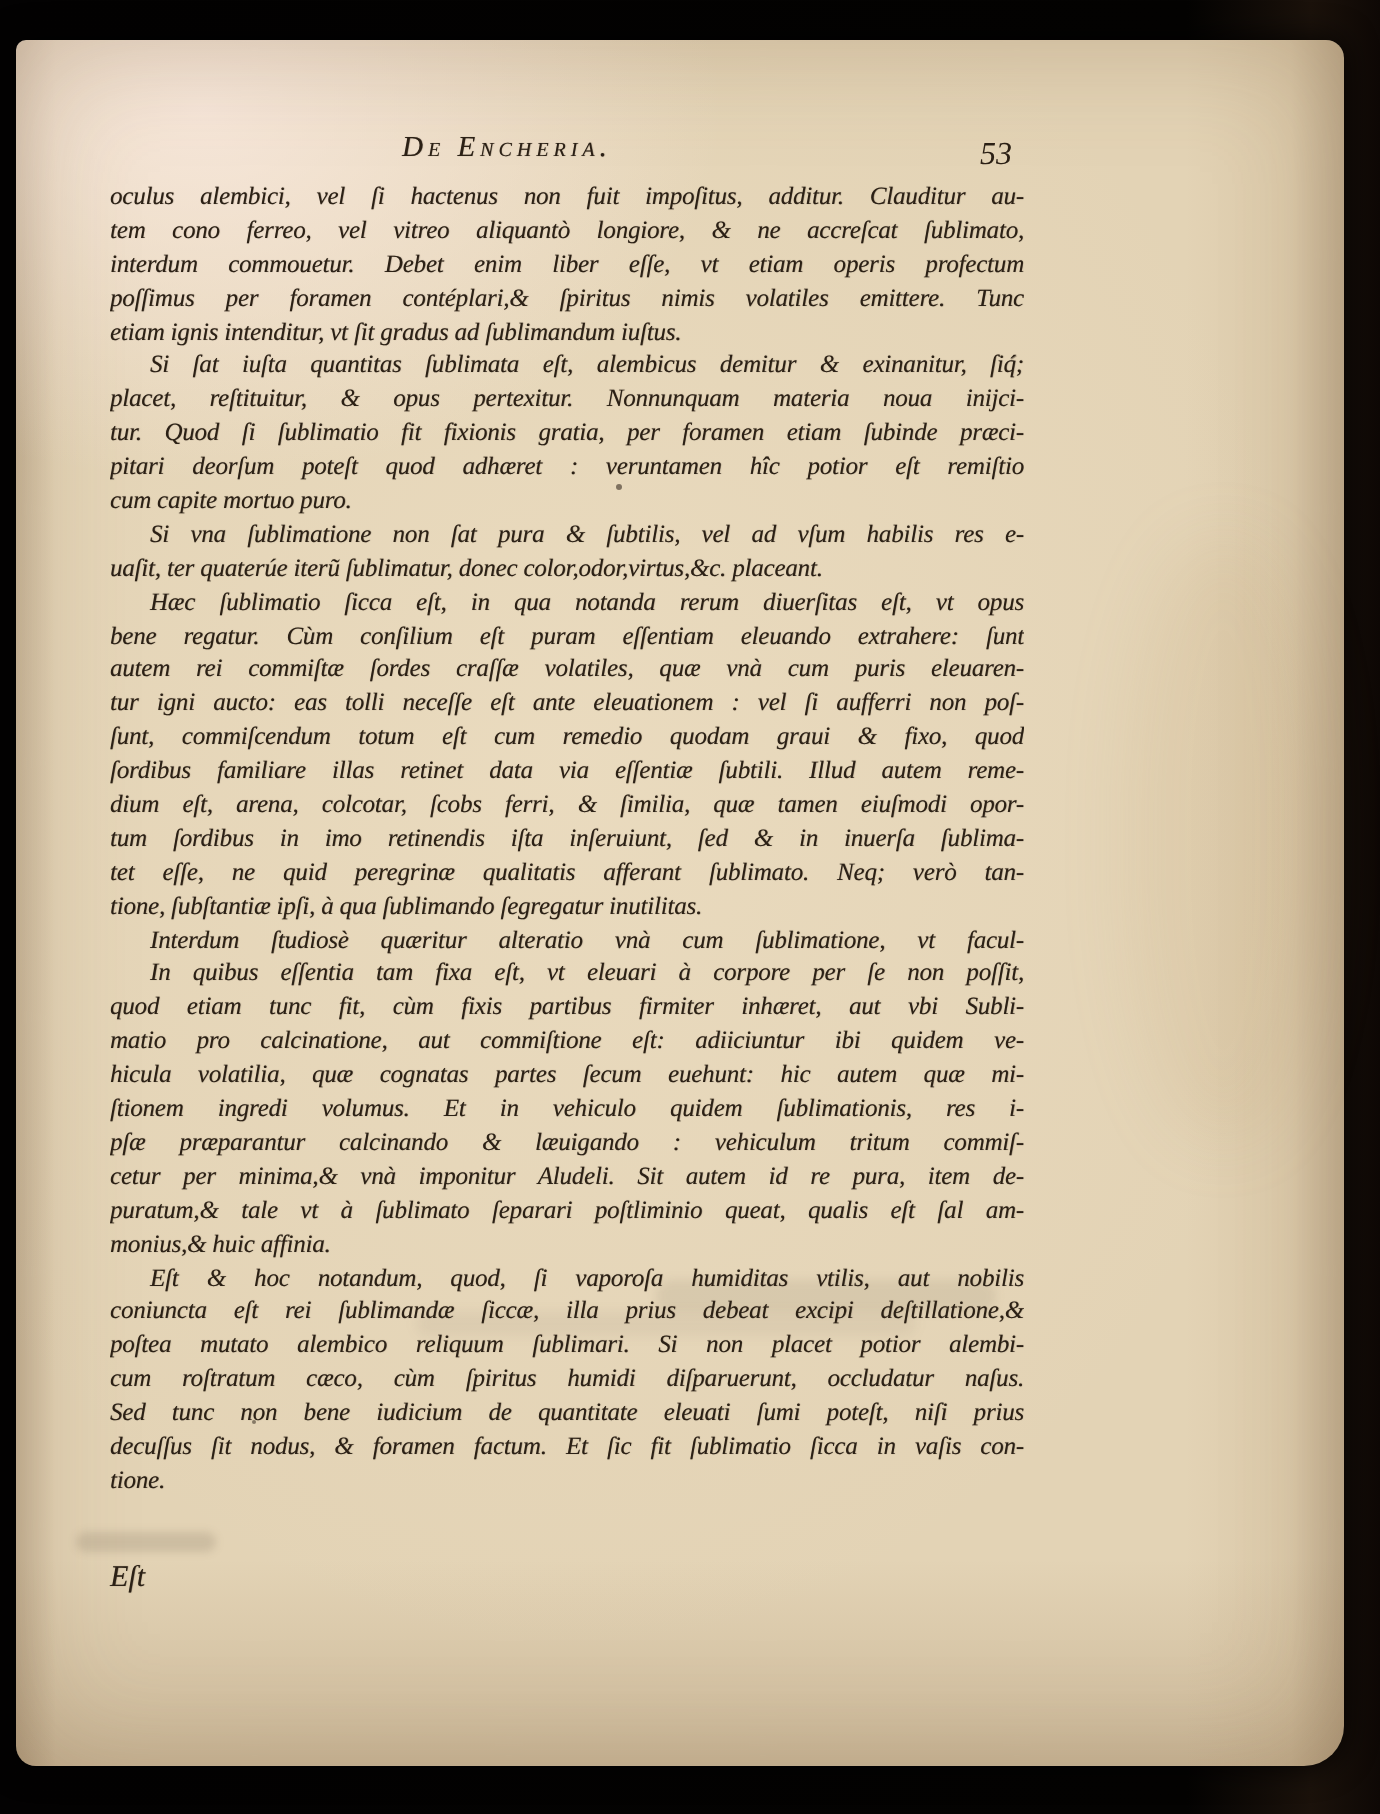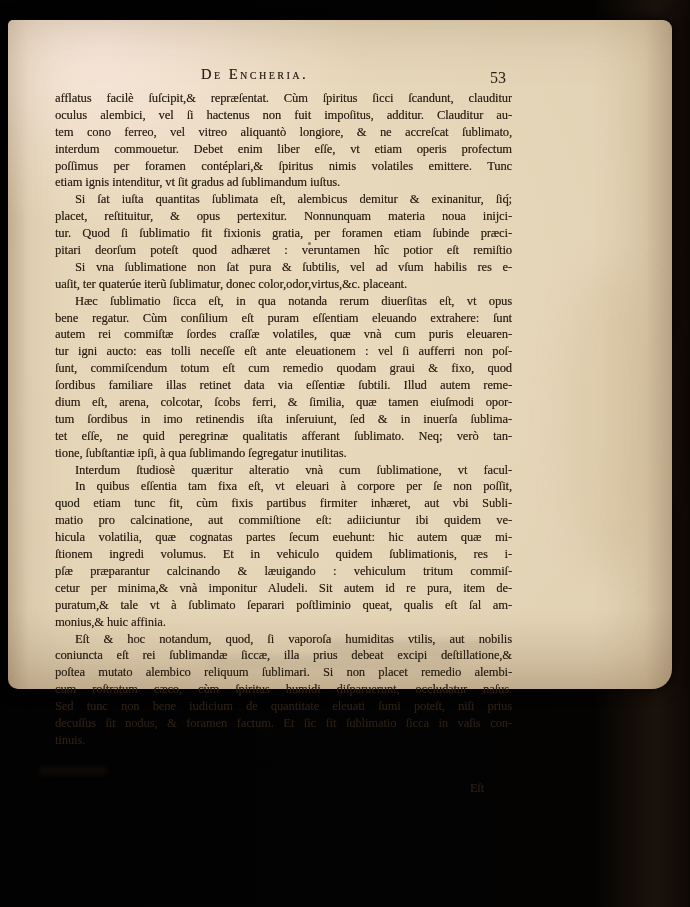--- a/index.html
+++ b/index.html
@@ -6,51 +6,52 @@
   body {
     width:690px; height:907px; overflow:hidden; position:relative;
     background:#060402;
     font-family:"Liberation Serif","DejaVu Serif",serif;
   }
   .backdrop {
     position:absolute; inset:0;
     background:linear-gradient(to right, #030202 0%, #040302 86%, #1b120b 95%, #0e0805 100%);
   }
   .page {
-    position:absolute; left:8px; top:20px; width:664px; height:669px;
+    position:absolute; left:8px; top:20px; width:664px; height:863px;
     border-radius:5px 9px 20px 10px;
     background:
       radial-gradient(ellipse 420px 300px at 14% 4%, rgba(250,234,224,0.85), rgba(250,234,224,0) 62%),
       radial-gradient(ellipse 520px 620px at 42% 42%, rgba(242,228,202,0.45), rgba(242,228,202,0) 72%),
       linear-gradient(to right, rgba(96,70,45,0.20) 0%, rgba(96,70,45,0) 3%),
       linear-gradient(to left, rgba(110,82,50,0.26) 0%, rgba(168,138,94,0.13) 4%, rgba(168,138,94,0) 12%),
       linear-gradient(to bottom, rgba(118,88,52,0) 88%, rgba(118,88,52,0.20) 100%),
       #e3d3b5;
     box-shadow: inset 0 0 60px rgba(110,80,45,0.28), 0 0 16px rgba(0,0,0,0.85);
+    font-style: italic;
   }
   .running-header { position:absolute; left:47px; top:46px; width:457px; height:20px; color:#2b2015; }
   .header-title {
     position:absolute; left:146px; top:0;
     font-variant:small-caps; font-size:14.5px; letter-spacing:2.5px;
     text-shadow:0.2px 0.2px 0.4px rgba(43,32,21,0.55);
   }
   .folio { position:absolute; right:6px; top:3px; font-size:16px; }
   .text-block {
     position:absolute; left:47px; top:70px; width:457px;
     color:#2b2015; font-size:12.5px; line-height:16.9px;
     letter-spacing:-0.1px;
     text-shadow:0.2px 0.2px 0.4px rgba(43,32,21,0.5);
   }
   .line { height:16.9px; text-align:justify; text-align-last:justify; overflow:hidden; }
   .line.last { text-align-last:left; }
   .line.indent { padding-left:20px; }
   .catchword {
     position:absolute; left:47px; top:761px; width:457px;
-    text-align:right; padding-right:28px; box-sizing:border-box;
-    color:#2b2015; font-size:12px;
+    padding-right:28px; box-sizing:border-box;
+    color:#2b2015; font-size:15px;
     text-shadow:0.2px 0.2px 0.4px rgba(43,32,21,0.5);
   }
   .stain { position:absolute; pointer-events:none; }
   .stain-ghost {
     left:320px; top:620px; width:170px; height:16px;
     background:rgba(95,85,70,0.10); border-radius:8px; filter:blur(2.5px);
   }
   .stain-ghost2 {
     left:200px; top:636px; width:250px; height:12px;
     background:rgba(100,90,72,0.07); border-radius:6px; filter:blur(3px);
@@ -78,32 +79,32 @@
     <div class="stain speck1"></div>
     <div class="stain speck2"></div>
 
     <div class="running-header">
       <span class="header-title">De Encheria.</span>
       <span class="folio">53</span>
     </div>
 
     <div class="text-block">
         <div class="para">
-          <div class="line">afflatus facilè ſuſcipit,&amp; repræſentat. Cùm ſpiritus ſicci ſcandunt, clauditur</div>
           <div class="line">oculus alembici, vel ſi hactenus non fuit impoſitus, additur. Clauditur au-</div>
           <div class="line">tem cono ferreo, vel vitreo aliquantò longiore, &amp; ne accreſcat ſublimato,</div>
           <div class="line">interdum commouetur. Debet enim liber eſſe, vt etiam operis profectum</div>
           <div class="line">poſſimus per foramen contéplari,&amp; ſpiritus nimis volatiles emittere. Tunc</div>
           <div class="line last">etiam ignis intenditur, vt ſit gradus ad ſublimandum iuſtus.</div>
         </div>
         <div class="para">
           <div class="line indent">Si ſat iuſta quantitas ſublimata eſt, alembicus demitur &amp; exinanitur, ſiq́;</div>
           <div class="line">placet, reſtituitur, &amp; opus pertexitur. Nonnunquam materia noua inijci-</div>
           <div class="line">tur. Quod ſi ſublimatio fit fixionis gratia, per foramen etiam ſubinde præci-</div>
           <div class="line">pitari deorſum poteſt quod adhæret : veruntamen hîc potior eſt remiſtio</div>
+          <div class="line last">cum capite mortuo puro.</div>
         </div>
         <div class="para">
           <div class="line indent">Si vna ſublimatione non ſat pura &amp; ſubtilis, vel ad vſum habilis res e-</div>
           <div class="line last">uaſit, ter quaterúe iterũ ſublimatur, donec color,odor,virtus,&amp;c. placeant.</div>
         </div>
         <div class="para">
           <div class="line indent">Hæc ſublimatio ſicca eſt, in qua notanda rerum diuerſitas eſt, vt opus</div>
           <div class="line">bene regatur. Cùm conſilium eſt puram eſſentiam eleuando extrahere: ſunt</div>
           <div class="line">autem rei commiſtæ ſordes craſſæ volatiles, quæ vnà cum puris eleuaren-</div>
           <div class="line">tur igni aucto: eas tolli neceſſe eſt ante eleuationem : vel ſi aufferri non poſ-</div>
@@ -124,23 +125,23 @@
           <div class="line">hicula volatilia, quæ cognatas partes ſecum euehunt: hic autem quæ mi-</div>
           <div class="line">ſtionem ingredi volumus. Et in vehiculo quidem ſublimationis, res i-</div>
           <div class="line">pſæ præparantur calcinando &amp; læuigando : vehiculum tritum commiſ-</div>
           <div class="line">cetur per minima,&amp; vnà imponitur Aludeli. Sit autem id re pura, item de-</div>
           <div class="line">puratum,&amp; tale vt à ſublimato ſeparari poſtliminio queat, qualis eſt ſal am-</div>
           <div class="line last">monius,&amp; huic affinia.</div>
         </div>
         <div class="para">
           <div class="line indent">Eſt &amp; hoc notandum, quod, ſi vaporoſa humiditas vtilis, aut nobilis</div>
           <div class="line">coniuncta eſt rei ſublimandæ ſiccæ, illa prius debeat excipi deſtillatione,&amp;</div>
-          <div class="line">poſtea mutato alembico reliquum ſublimari. Si non placet remedio alembi-</div>
+          <div class="line">poſtea mutato alembico reliquum ſublimari. Si non placet potior alembi-</div>
           <div class="line">cum roſtratum cæco, cùm ſpiritus humidi diſparuerunt, occludatur naſus.</div>
           <div class="line">Sed tunc non bene iudicium de quantitate eleuati ſumi poteſt, niſi prius</div>
           <div class="line">decuſſus ſit nodus, &amp; foramen factum. Et ſic fit ſublimatio ſicca in vaſis con-</div>
-          <div class="line last">tinuis.</div>
+          <div class="line last">tione.</div>
         </div>
       </div>
 
     <div class="catchword">Eſt</div>
   </div>
 </div>
 
 </body></html>

